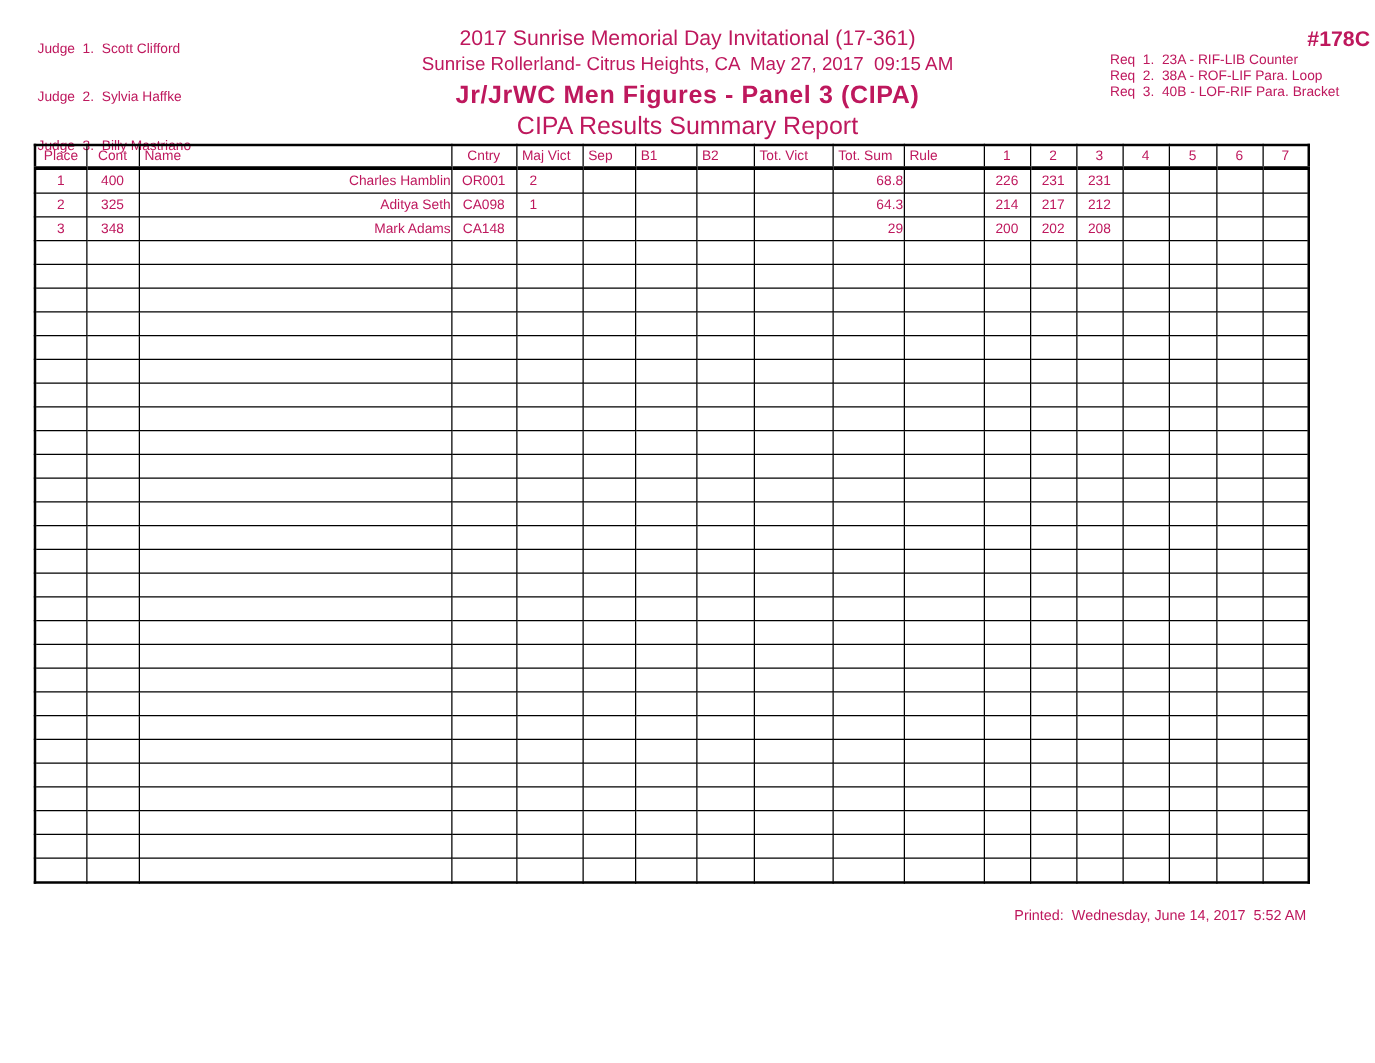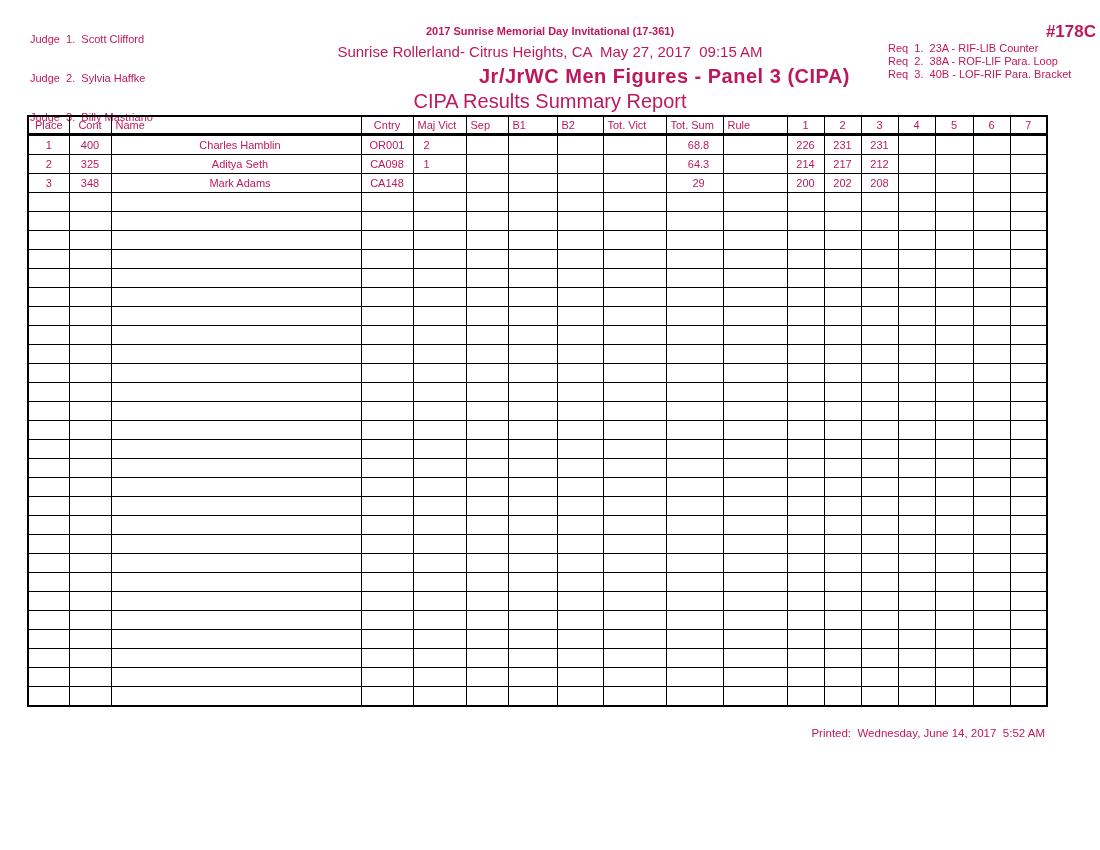--- a/index.html
+++ b/index.html
@@ -20,23 +20,23 @@
     line-height: 13px;
     white-space: pre;
   }
   .title-block {
     position: absolute;
     left: 250px;
     top: 21px;
     width: 600px;
     text-align: center;
   }
-  .t1 { font-size: 11px; font-weight: bold; line-height: 20px; white-space: pre; }
+  .t1 { font-size: 17px; font-weight: normal; line-height: 20px; white-space: pre; }
   .t2 { font-size: 15px; line-height: 18px; margin-top: 2px; white-space: pre; }
-  .t3 { font-size: 20px; font-weight: bold; line-height: 24px; margin-top: 3px; letter-spacing: 0.5px; white-space: pre; text-align: right; }
+  .t3 { font-size: 20px; font-weight: bold; line-height: 24px; margin-top: 3px; letter-spacing: 0.5px; white-space: pre; }
   .t4 { font-size: 20px; line-height: 18px; margin-top: 4px; white-space: pre; }
   .right-block {
     position: absolute;
     left: 888px;
     top: 21px;
     width: 208px;
   }
   .event-number { font-size: 17px; font-weight: bold; text-align: right; line-height: 21px; }
   .req { font-size: 11px; line-height: 13px; white-space: pre; }
   table.results {
@@ -56,21 +56,21 @@
     white-space: nowrap;
     font-weight: normal;
   }
   table.results th {
     height: 16px;
     border-bottom: 3px solid #000;
   }
   table.results td { height: 18px; }
   .ac  { text-align: center; }
   .al  { text-align: left; padding-left: 4px !important; }
-  .al8 { text-align: center; padding-left: 8px !important; }
+  .al8 { text-align: right; padding-left: 8px !important; }
   .al10{ text-align: left; padding-left: 10px !important; }
   .footer {
     position: absolute;
     left: 595px;
     top: 727px;
     width: 450px;
     text-align: right;
     font-size: 11.5px;
     white-space: pre;
   }

